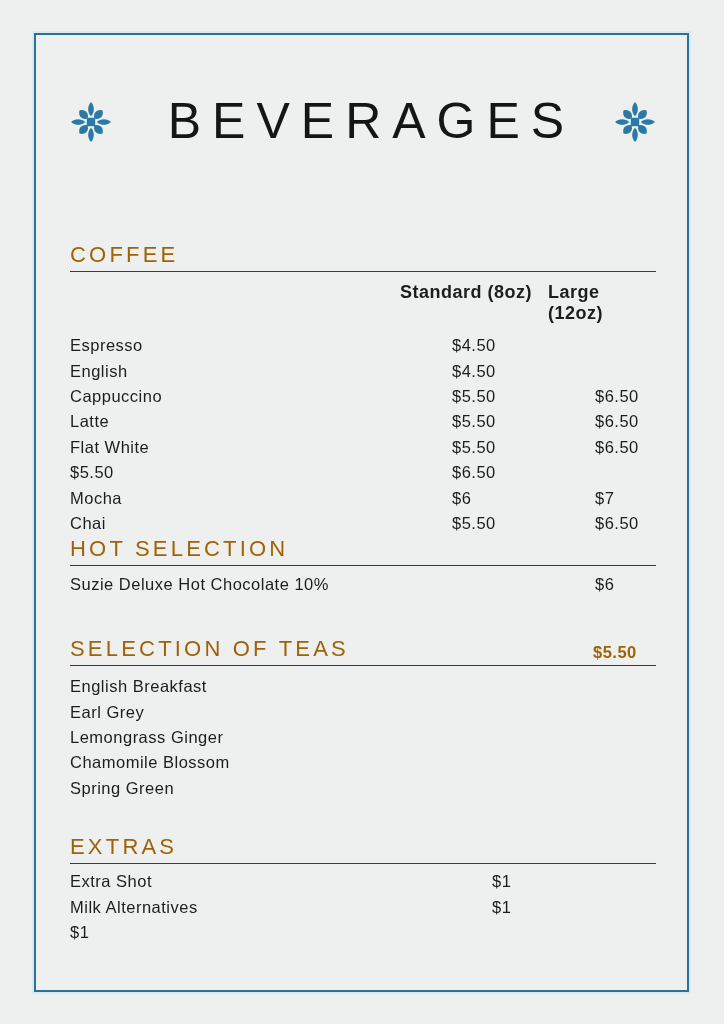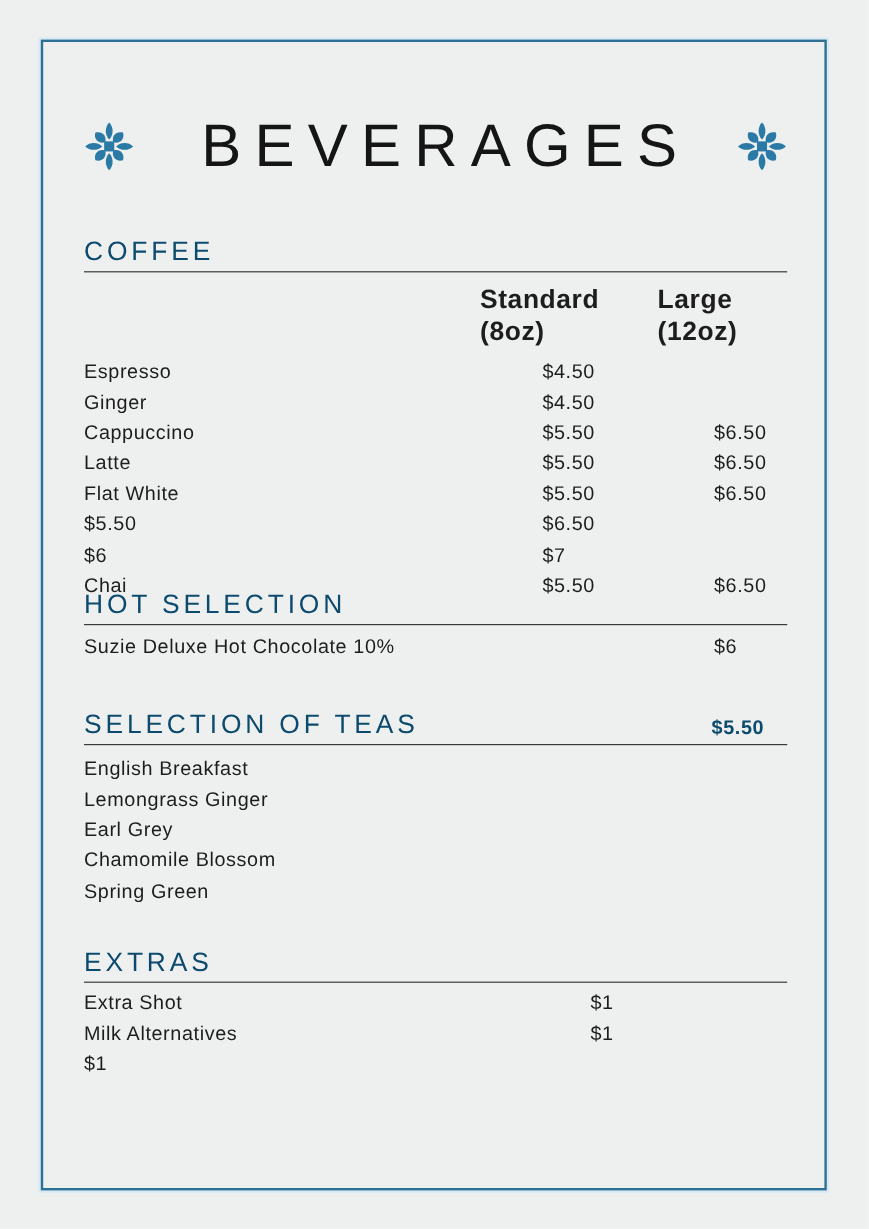--- a/index.html
+++ b/index.html
@@ -21,28 +21,29 @@
   }
   .page-title {
     margin:0; padding:0 0 0 6px; margin-right:-11px;
     font-size:50px; font-weight:200; letter-spacing:11px; line-height:1.1;
     color:#151515; white-space:nowrap;text-align:center;
   }
   .florette { width:42px; height:42px; flex:0 0 auto; }
   .sec { position:absolute; left:70px; width:586px; }
   .sec-head {
     font-size:22px; font-weight:300; letter-spacing:3.2px; line-height:1;
-    color:#0c4a6e; border-bottom:1.5px solid #3a3a3a; padding-bottom:5px;
+    color:#a16207; border-bottom:1.5px solid #3a3a3a; padding-bottom:5px;
     white-space:nowrap;
+    margin-top:45px;
   }
   .sec-head.with-price { display:grid; grid-template-columns:523px 1fr; align-items:end; }
   .bold-txt { font-weight:700; font-size:16.5px; letter-spacing:0.5px; }
   .colhead {
     display:grid; grid-template-columns:330px 148px 1fr;
-    margin-top:10px; font-weight:700; font-size:22px; letter-spacing:0.5px;
+    margin-top:10px; font-weight:700; font-size:18px; letter-spacing:0.5px;
   }
   .rows { margin-top:9px; }
   .rows.tight { margin-top:6px; }
   .rows.mid { margin-top:8px; }
   .rows.xtight { margin-top:5px; }
   .item-row {
     display:grid; align-items:center; height:25.4px;
     font-weight:400; font-size:16.5px; letter-spacing:0.5px;
   }
   .coffee-row { grid-template-columns:382px 143px 1fr; }
@@ -99,21 +100,21 @@
       <span>Standard (8oz)</span>
       <span>Large (12oz)</span>
     </div>
     <div class="rows">
       <div class="item-row coffee-row">
         <span>Espresso</span>
         <span>$4.50</span>
         <span></span>
       </div>
       <div class="item-row coffee-row">
-        <span>Ginger</span>
+        <span>English</span>
         <span>$4.50</span>
         <span></span>
       </div>
       <div class="item-row coffee-row">
         <span>Cappuccino</span>
         <span>$5.50</span>
         <span>$6.50</span>
       </div>
       <div class="item-row coffee-row">
         <span>Latte</span>
@@ -123,20 +124,21 @@
       <div class="item-row coffee-row">
         <span>Flat White</span>
         <span>$5.50</span>
         <span>$6.50</span>
       </div>
       <div class="item-row coffee-row">
         <span>$5.50</span>
         <span>$6.50</span>
       </div>
       <div class="item-row coffee-row">
+        <span>Mocha</span>
         <span>$6</span>
         <span>$7</span>
       </div>
       <div class="item-row coffee-row">
         <span>Chai</span>
         <span>$5.50</span>
         <span>$6.50</span>
       </div>
     </div>
   </section>
@@ -154,24 +156,24 @@
   <section class="sec" id="teas">
     <div class="sec-head with-price">
       <span>SELECTION OF TEAS</span>
       <span class="bold-txt">$5.50</span>
     </div>
     <div class="rows mid">
       <div class="item-row tea-row">
         <span>English Breakfast</span>
       </div>
       <div class="item-row tea-row">
-        <span>Lemongrass Ginger</span>
+        <span>Earl Grey</span>
       </div>
       <div class="item-row tea-row">
-        <span>Earl Grey</span>
+        <span>Lemongrass Ginger</span>
       </div>
       <div class="item-row tea-row">
         <span>Chamomile Blossom</span>
       </div>
       <div class="item-row tea-row">
         <span>Spring Green</span>
       </div>
     </div>
   </section>
 

